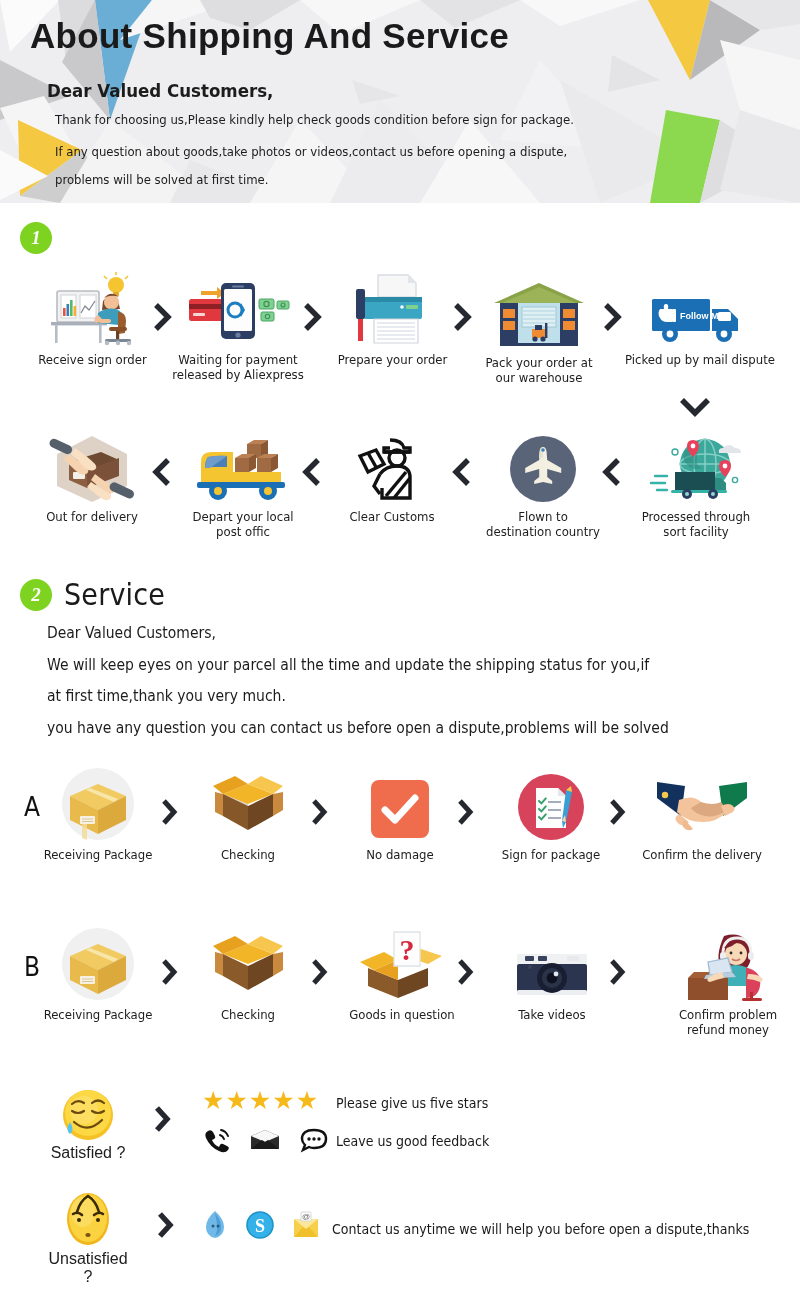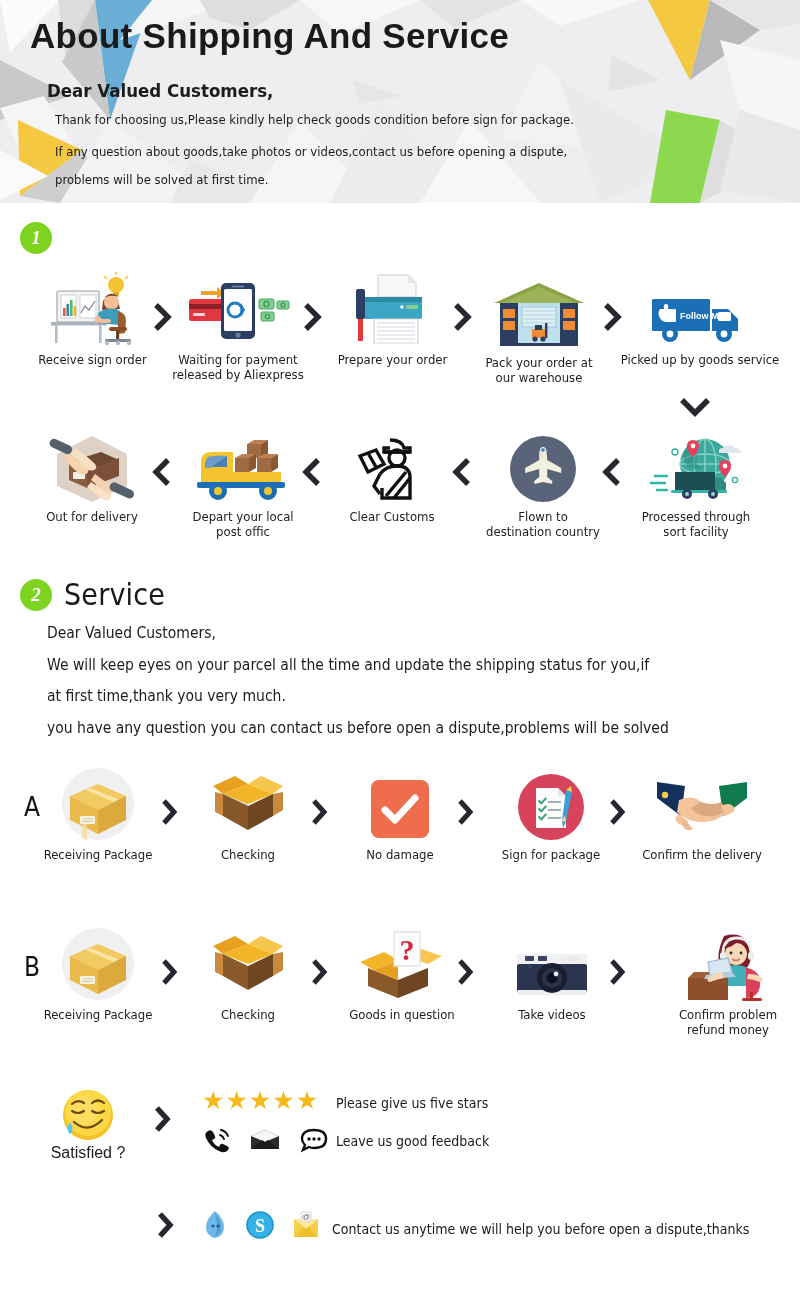--- a/index.html
+++ b/index.html
@@ -332,21 +332,21 @@
           <path d="M12 20 q-3 4 0 9 q2 4 7 4 h5 v-13 h-4 q1 -5 -2 -5 q-3 0 -2 5z" fill="#ffffff"></path>
           <rect x="24" y="20" width="4" height="13" rx="1" fill="#ffffff"></rect>
           <text x="32" y="30" font-family="Liberation Sans, sans-serif" font-size="9" font-weight="bold" fill="#ffffff">Follow Me</text>
 
           <circle cx="22" cy="45" r="8" fill="#1b6fb5"></circle>
             <circle cx="22" cy="45" r="3.4" fill="#ffffff"></circle>
           <circle cx="76" cy="45" r="8" fill="#1b6fb5"></circle>
             <circle cx="76" cy="45" r="3.4" fill="#ffffff"></circle>
         </svg>
       </div>
-      <div class="cap">Picked up by goods service</div>
+      <div class="cap">Picked up by mail dispute</div>
     </div>
   </div>
 
   <div class="chev" style="left:678px; top:395px;">
     <svg width="34" height="24" viewBox="0 0 34 24">
         <path d="M4 5 L17 18 L30 5" stroke="#25282e" stroke-width="5.6" fill="none"></path>
       </svg>
   </div>
 
   <div class="row" id="ship-row2" style="top:432px;height:120px;">
@@ -830,20 +830,41 @@
             <circle cx="9" cy="11" r="1.7"></circle>
             <circle cx="14" cy="11" r="1.7"></circle>
             <circle cx="19" cy="11" r="1.7"></circle>
           </g>
       </svg>
     </div>
     <div class="fb-text" style="left:336px; top:51px;">Leave us good feedback</div>
   </div>
 
   <div class="row" id="fb-unsatisfied" style="top:1188px;height:82px;">
+    <div class="cell" style="left:42px; top:0; width:92px;">
+      <div class="art" style="height:60px;">
+        <svg width="58" height="60" viewBox="0 0 58 60">
+          <ellipse cx="29" cy="31" rx="21" ry="26" fill="#f0b71c"></ellipse>
+          <ellipse cx="29" cy="30" rx="19" ry="24" fill="#fbd23f"></ellipse>
+          <ellipse cx="24" cy="24" rx="12" ry="15" fill="#fde478" opacity=".55"></ellipse>
+          <g stroke="#3a2a08" stroke-width="2.6" fill="none" stroke-linecap="round">
+            <path d="M29 8 q-8 5 -11 16"></path>
+            <path d="M29 8 q8 5 11 16"></path>
+            <path d="M14 26 q5 -3 9 1"></path>
+            <path d="M35 27 q5 -4 9 -1"></path>
+          </g>
+          <g fill="#3a2a08">
+              <circle cx="20" cy="32" r="2"></circle>
+              <circle cx="39" cy="32" r="2"></circle>
+            </g>
+          <ellipse cx="29" cy="47" rx="2.6" ry="2" fill="#7a5510"></ellipse>
+        </svg>
+      </div>
+      <div class="fb-caption">Unsatisfied ?</div>
+    </div>
 
     <div class="chev" style="left:155px; top:22px;">
       <svg width="20" height="30" viewBox="0 0 20 30">
           <path d="M5 4 L15 15 L5 26" stroke="#25282e" stroke-width="5.4" fill="none"></path>
         </svg>
     </div>
 
     <div style="position:absolute; left:202px; top:22px; display:flex; gap:18px; align-items:center;">
       <svg width="26" height="30" viewBox="0 0 26 30">
         <path d="M13 1 q9 8 9 16 q0 9 -9 11 q-9 -2 -9 -11 q0 -8 9 -16z" fill="#6fb8e8"></path>

